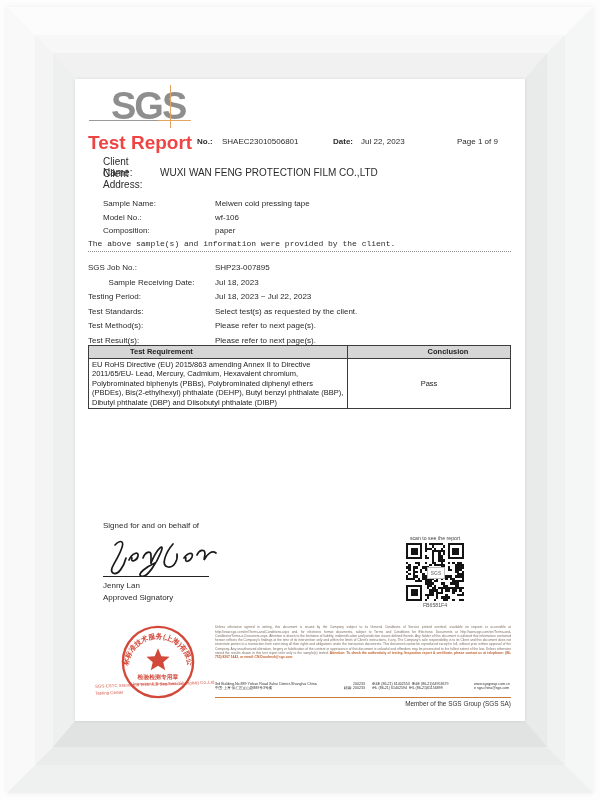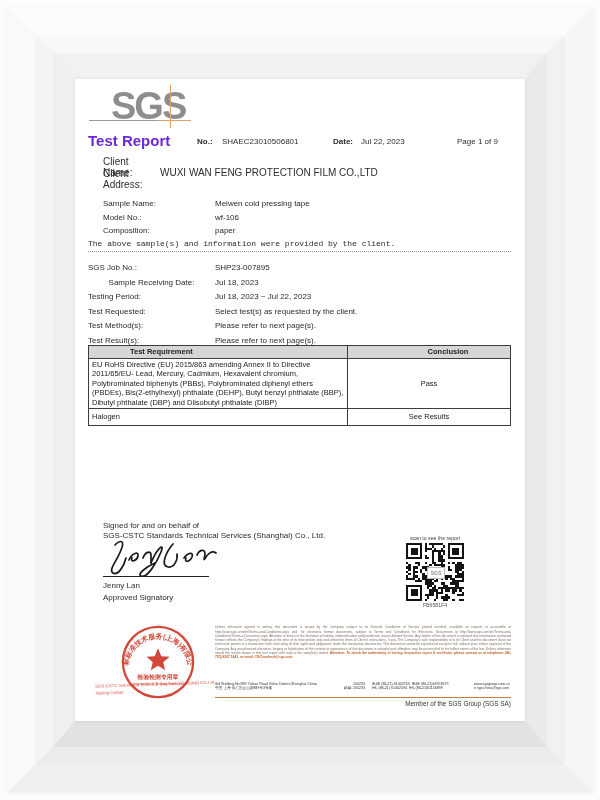--- a/index.html
+++ b/index.html
@@ -18,21 +18,21 @@
   .abs{position:absolute;}
   .t8{font-size:8px;line-height:1.25;color:#2b2b2b;}
   .bold{font-weight:bold;}
 
   
   .logo{left:36px;top:6px;font-size:38px;font-weight:bold;color:#8e8e8e;letter-spacing:-2px;font-family:"Liberation Sans",sans-serif;}
   .logo-rule{left:14px;top:41px;width:80px;height:0;border-top:1.5px solid #9a9a9a;}
   .cross-v{left:95px;top:6px;width:0;height:43px;border-left:1.5px solid #e3a462;}
   .cross-h{left:83px;top:41px;width:33px;height:0;border-top:1.5px solid #e3a462;}
 
-  .title{left:13px;top:53px;font-size:15px;font-weight:bold;color:#6d28d9;}
+  .title{left:13px;top:53px;font-size:19px;font-weight:bold;color:#ef4444;}
   .hmeta{top:58px;font-size:8px;color:#2b2b2b;}
   .row2col{left:28px;font-size:10px;color:#2b2b2b;}
 
   .dotted{left:13px;top:172px;width:423px;border-top:1px dotted #8f8f8f;height:0;}
 
   
   table.results{position:absolute;left:13px;top:266px;width:423px;border-collapse:collapse;table-layout:fixed;}
   table.results th,table.results td{border:1px solid #3c3c3c;font-size:7.5px;line-height:1.25;color:#222;padding:1px 3px;vertical-align:middle;}
   table.results th{background:#d6d6d6;text-align:left;font-weight:bold;height:10px;padding-left:41px;}
   table.results th.conc,table.results td.conc{text-align:center;width:118px;}
@@ -99,44 +99,39 @@
             <div style="height:13.5px;"><span style="display:inline-block;width:112px;">Model No.:</span><span>wf-106</span></div>
             <div style="height:13.5px;"><span style="display:inline-block;width:112px;">Composition:</span><span>paper</span></div>
           </div>
           <div class="abs t8" style="left:13px;top:160px;font-family:Liberation Mono, monospace;">The above sample(s) and information were provided by the client.</div>
           <div class="abs dotted"></div>
 
           <div class="abs t8" style="left:13px;top:184px;">
             <div style="height:14.5px;"><span style="display:inline-block;width:127px;">SGS Job No.:</span><span>SHP23-007895</span></div>
             <div style="height:14.5px;"><span style="display:inline-block;width:127px;text-align:center;">Sample Receiving Date:</span><span>Jul 18, 2023</span></div>
             <div style="height:14.5px;"><span style="display:inline-block;width:127px;">Testing Period:</span><span>Jul 18, 2023 ~ Jul 22, 2023</span></div>
-            <div style="height:14.5px;"><span style="display:inline-block;width:127px;">Test Requested:</span><span>Select test(s) as requested by the client.</span></div>
+            <div style="height:14.5px;"><span style="display:inline-block;width:127px;">Test Standards:</span><span>Select test(s) as requested by the client.</span></div>
             <div style="height:14.5px;"><span style="display:inline-block;width:127px;">Test Method(s):</span><span>Please refer to next page(s).</span></div>
             <div style="height:14.5px;"><span style="display:inline-block;width:127px;">Test Result(s):</span><span>Please refer to next page(s).</span></div>
           </div>
 
           <table class="results">
             <tbody>
                 <tr>
               <th>Test Requirement</th>
               <th class="conc">Conclusion</th>
             </tr>
             <tr>
               <td>EU RoHS Directive (EU) 2015/863 amending Annex II to Directive 2011/65/EU- Lead, Mercury, Cadmium, Hexavalent chromium, Polybrominated biphenyls (PBBs), Polybrominated diphenyl ethers (PBDEs), Bis(2-ethylhexyl) phthalate (DEHP), Butyl benzyl phthalate (BBP), Dibutyl phthalate (DBP) and Diisobutyl phthalate (DIBP)</td>
               <td class="conc">Pass</td>
             </tr>
-            <tr>
-              <td style="height:14px;">Halogen</td>
-              <td class="conc">See Results</td>
-            </tr>
           </tbody>
             </table>
 
           <div class="abs t8" style="left:28px;top:442px;">Signed for and on behalf of</div>
-          <div class="abs t8" style="left:28px;top:452px;">SGS-CSTC Standards Technical Services (Shanghai) Co., Ltd.</div>
           <svg class="abs sig-svg" width="120" height="40" viewBox="0 0 120 40">
             <g fill="none" stroke="#1a1a1a" stroke-width="1.7" stroke-linecap="round">
               <path d="M16,8 C22,2 26,4 22,13 C18,24 9,33 14,36 C19,39 25,29 27,21"></path>
               <path d="M30,23 C33,16 40,14 39,19 C38,24 31,26 33,21"></path>
               <path d="M44,21 C46,15 52,13 52,18 L52,26"></path>
               <path d="M52,26 C58,11 66,5 62,15 C58,25 48,42 42,39 C38,37 47,30 56,26"></path>
               <path d="M74,7 C67,15 61,29 69,30 C75,31 79,23 78,17"></path>
               <path d="M85,21 C89,15 95,15 93,20 C91,25 85,26 87,21"></path>
               <path d="M98,18 C100,13 106,11 106,17 L105,23 C108,17 113,13 117,16"></path>
             </g>

